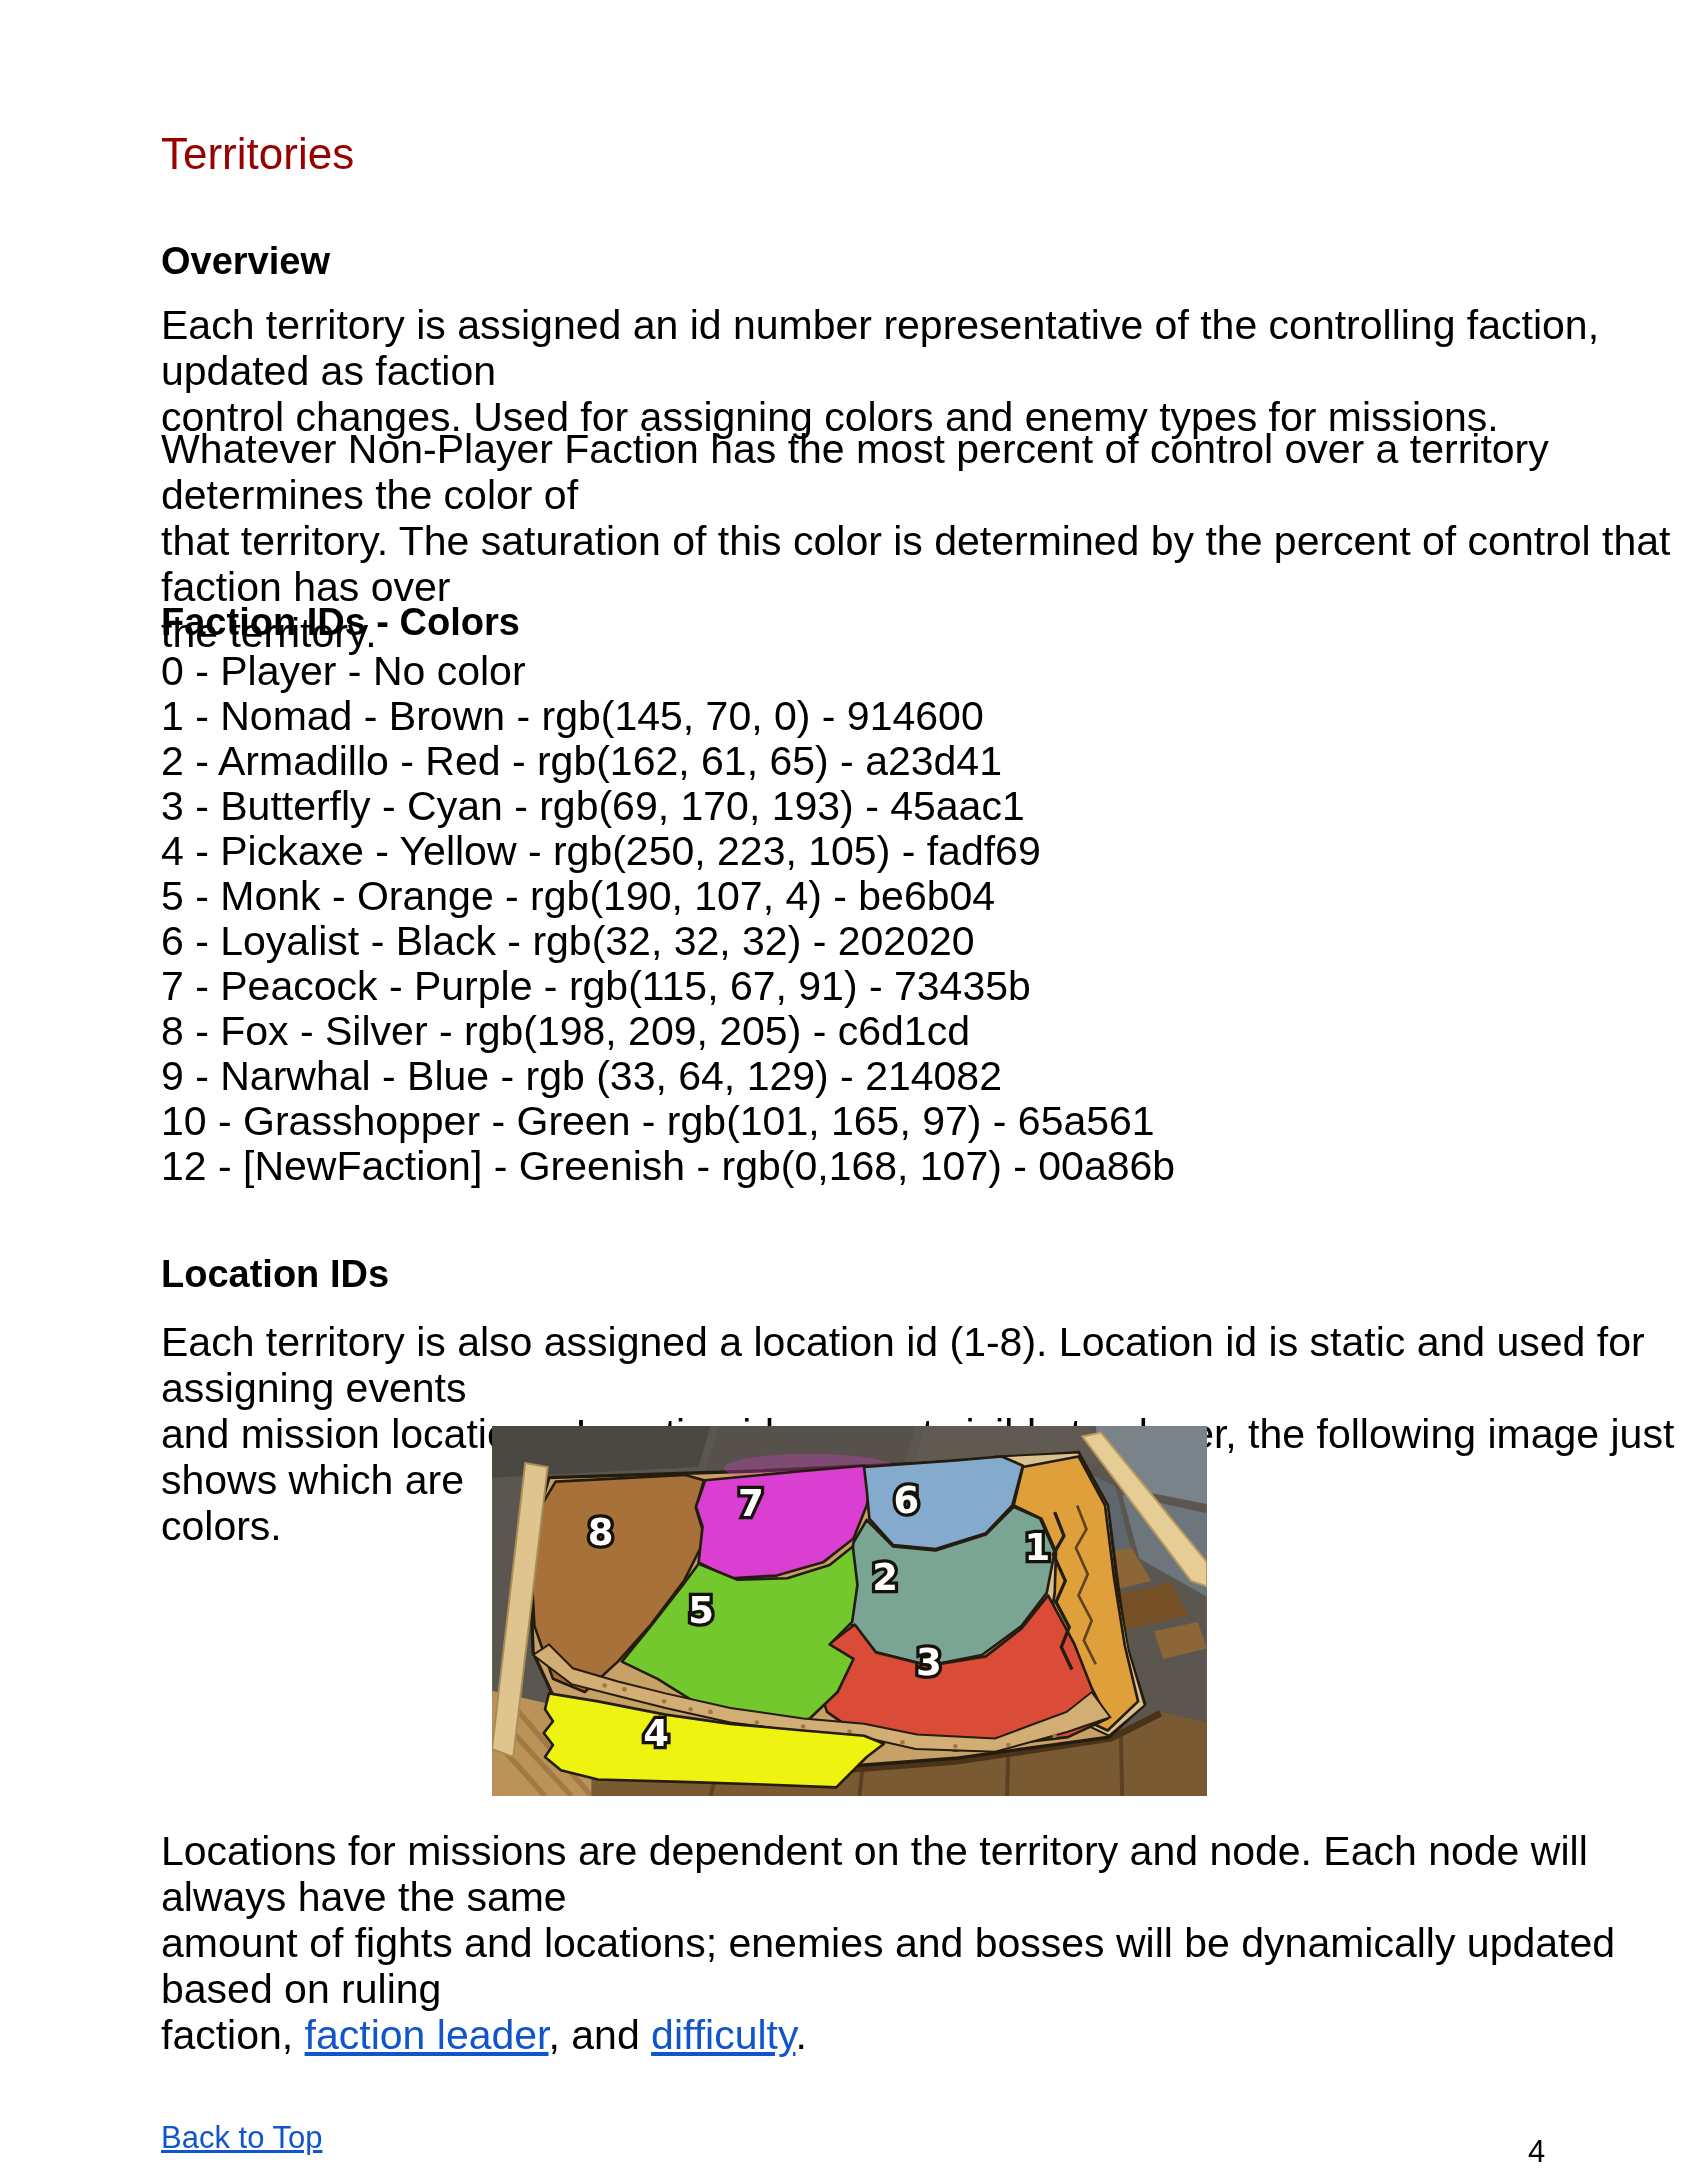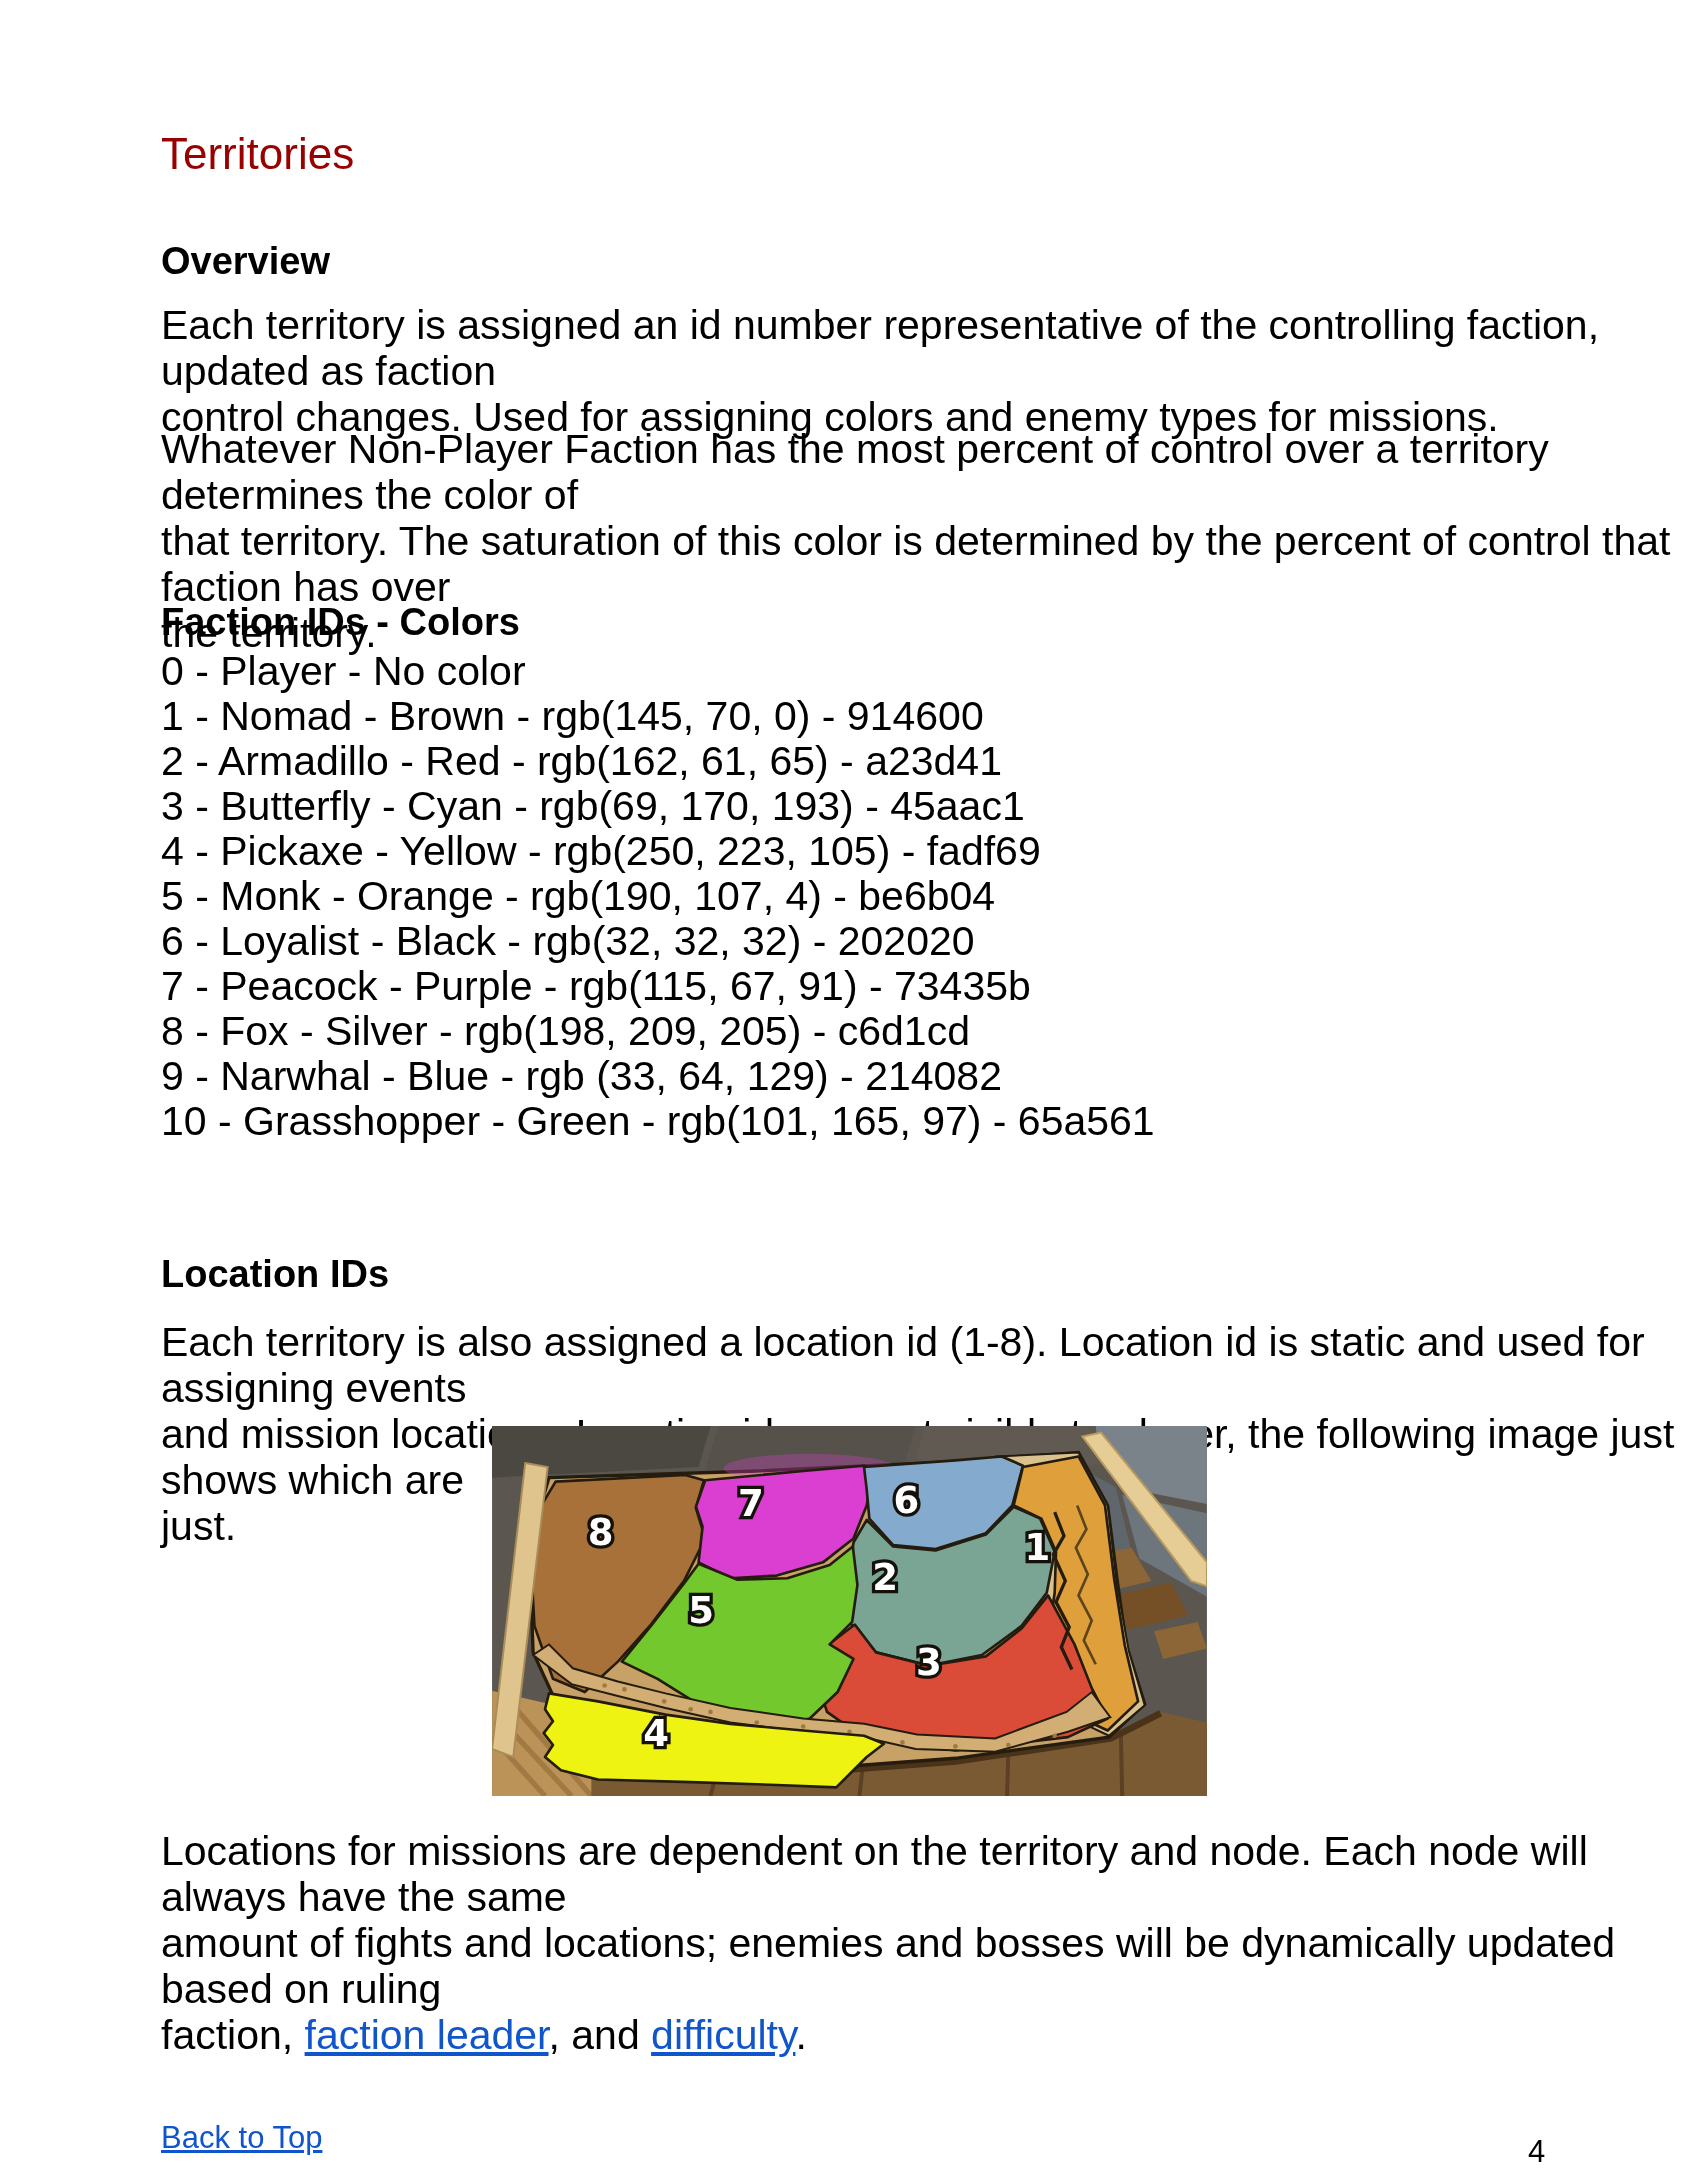--- a/index.html
+++ b/index.html
@@ -58,28 +58,29 @@
     <div>1 - Nomad - Brown - rgb(145, 70, 0) - 914600</div>
     <div>2 - Armadillo - Red - rgb(162, 61, 65) - a23d41</div>
     <div>3 - Butterfly - Cyan - rgb(69, 170, 193) - 45aac1</div>
     <div>4 - Pickaxe - Yellow - rgb(250, 223, 105) - fadf69</div>
     <div>5 - Monk - Orange - rgb(190, 107, 4) - be6b04</div>
     <div>6 - Loyalist - Black - rgb(32, 32, 32) - 202020</div>
     <div>7 - Peacock - Purple - rgb(115, 67, 91) - 73435b</div>
     <div>8 - Fox - Silver - rgb(198, 209, 205) - c6d1cd</div>
     <div>9 - Narwhal - Blue - rgb (33, 64, 129) - 214082</div>
     <div>10 - Grasshopper - Green - rgb(101, 165, 97) - 65a561</div>
+    <div>12 - [NewFaction] - Greenish - rgb(0,168, 107) - 00a86b</div>
   </div>
 
   <div class="abs h2 h2-location">Location IDs</div>
 
   <div class="abs body-text p3">
     <div>Each territory is also assigned a location id (1-8). Location id is static and used for assigning events</div>
     <div>and mission locations. Location ids are not visible to player, the following image just shows which are</div>
-    <div>just.</div>
+    <div>colors.</div>
   </div>
 
   <div class="map-figure">
     <svg viewBox="0 0 1080 559" xmlns="http://www.w3.org/2000/svg">
 
       <rect x="0" y="0" width="1080" height="559" fill="#5b5750"></rect>
       <polygon points="0,0 330,0 312,62 0,78" fill="#4b4741"></polygon>
       <polygon points="342,0 640,0 622,58 322,66" fill="#56514a"></polygon>
       <polygon points="652,0 900,0 928,58 640,60" fill="#605a52"></polygon>
       <polygon points="912,0 1080,0 1080,118 948,92 918,52" fill="#7b838a"></polygon>

